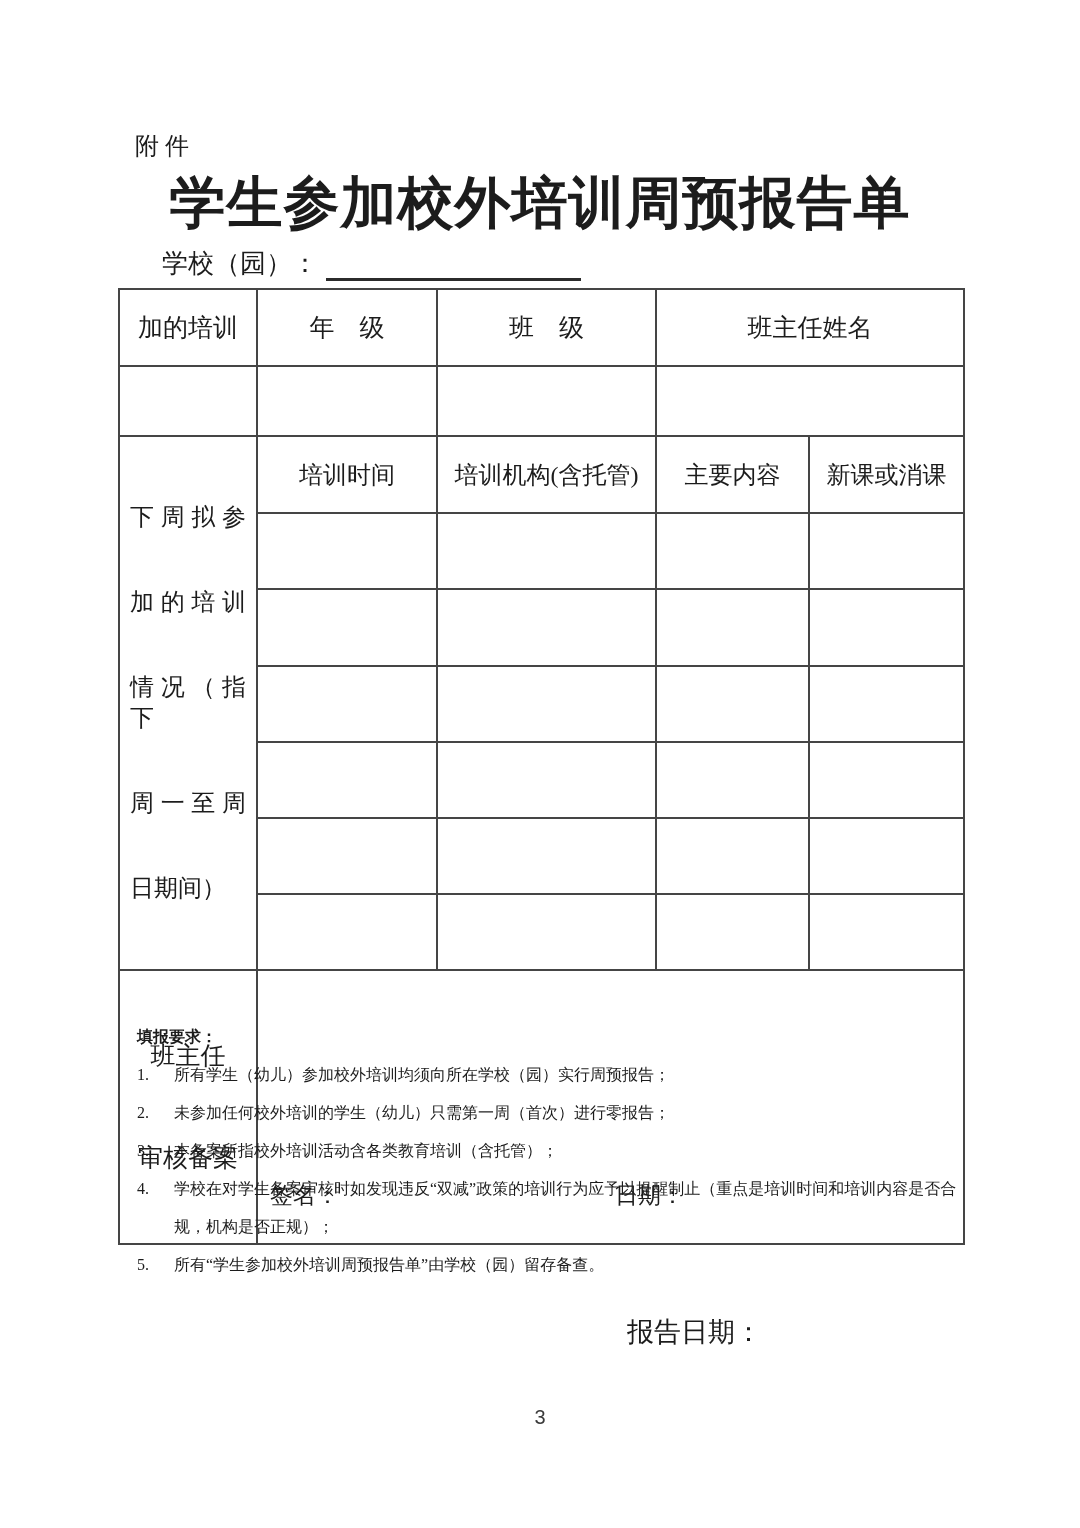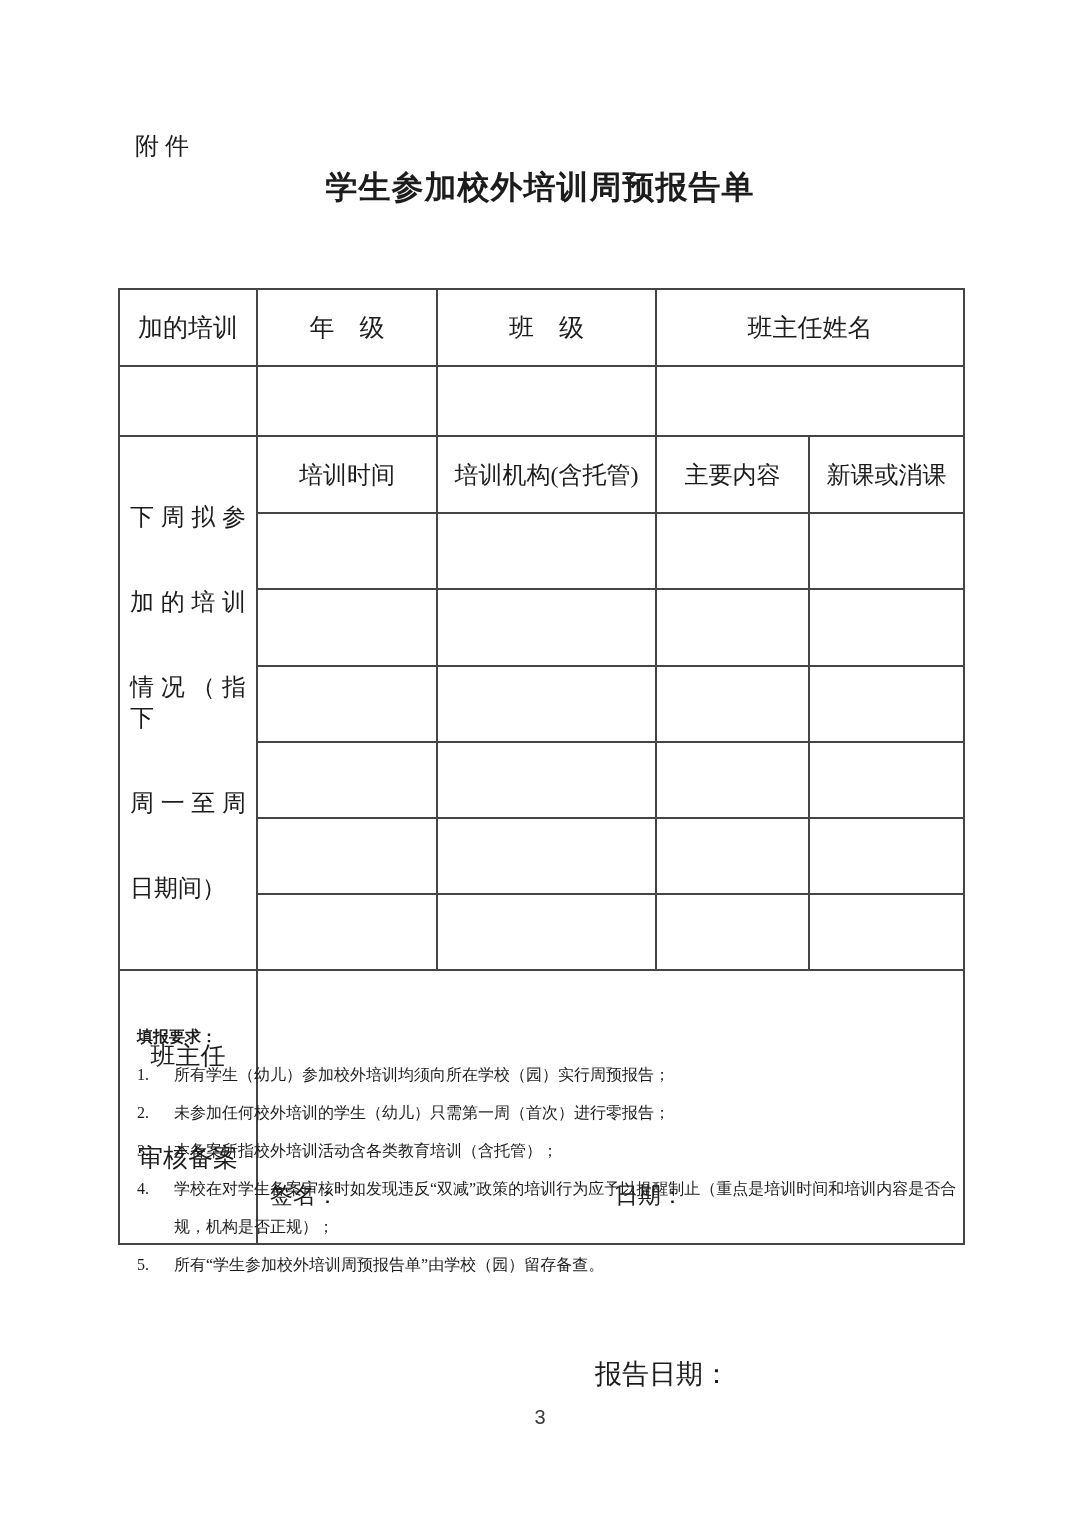--- a/index.html
+++ b/index.html
@@ -6,21 +6,21 @@
   html,body { background:#ffffff; }
   body {
     width:1080px; height:1528px;
     font-family:"Liberation Serif","DejaVu Serif",serif;
     color:#1c1c1c;
   }
   .page { position:relative; width:1080px; height:1528px; background:#fff; overflow:hidden; }
 
   .attachment { position:absolute; left:135px; top:130px; font-size:24px; letter-spacing:6px; }
   .doc-title  { position:absolute; left:0; right:0; top:166px; text-align:center;
-                font-size:32px; font-weight:bold; letter-spacing:1px; }
+                font-size:56px; font-weight:bold; letter-spacing:1px; }
 
   .school-line { position:absolute; left:162px; top:246px; font-size:26px; }
   .school-blank { display:inline-block; width:255px; height:30px;
                   border-bottom:3px solid #2b2b2b; margin-left:8px; vertical-align:bottom; }
 
   table.report { position:absolute; left:118px; top:288px; width:845px;
                  border-collapse:collapse; table-layout:fixed; }
   table.report td { border:2px solid #454545; text-align:center; vertical-align:middle;
                     font-size:25px; white-space:pre-wrap; overflow:hidden; }
   tr.r1  td { height:77px; }
@@ -42,34 +42,35 @@
 
   .requirements { position:absolute; left:137px; top:990px; width:832px;
                   font-size:16px; line-height:38px;margin-top:28px; }
   .req-title { font-weight:bold; }
   .req-item { display:flex; }
   .req-num  { width:37px; flex:none; }
   .req-text { flex:1; }
 
   .footer-line { position:absolute; left:0; top:1314px; width:1080px; height:40px; font-size:27px; }
   .footer-line .f-sign { position:absolute; left:135px; }
-  .footer-line .f-date { position:absolute; left:595px;margin-top:42px; }
+  .footer-line .f-date { position:absolute; left:627px; }
 
   .page-number { position:absolute; left:0; right:0; top:1406px; text-align:center;
                  font-size:20px; font-family:"Liberation Sans","DejaVu Sans",sans-serif; color:#3a3a3a; }
 </style>
 </head>
 <body>
 
 <div class="page">
 
   <div class="attachment">附件</div>
 
   <div class="doc-title">学生参加校外培训周预报告单</div>
 
+  <div class="school-line"><span>学校（园）：</span><span class="school-blank"></span></div>
 
   <table class="report">
     <colgroup>
       <col style="width:138px">
         <col style="width:180px">
         <col style="width:219px">
       <col style="width:153px">
         <col style="width:155px">
     </colgroup>
     <tbody>

